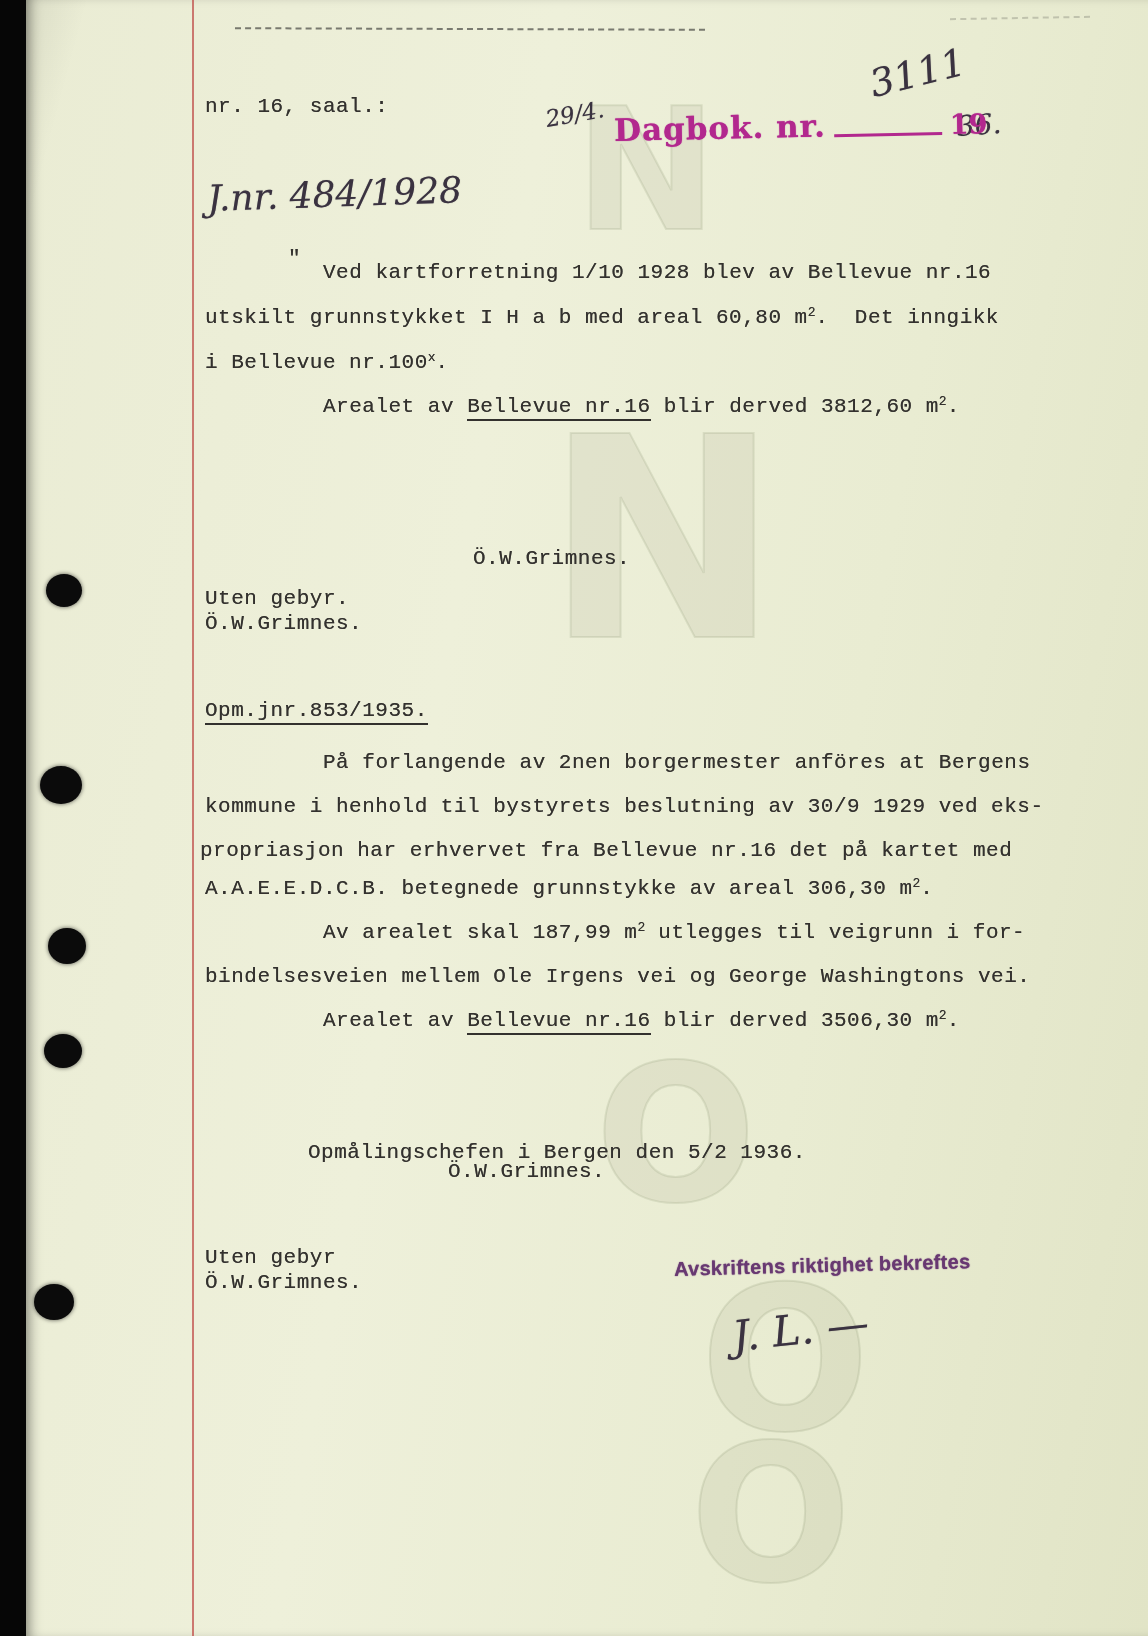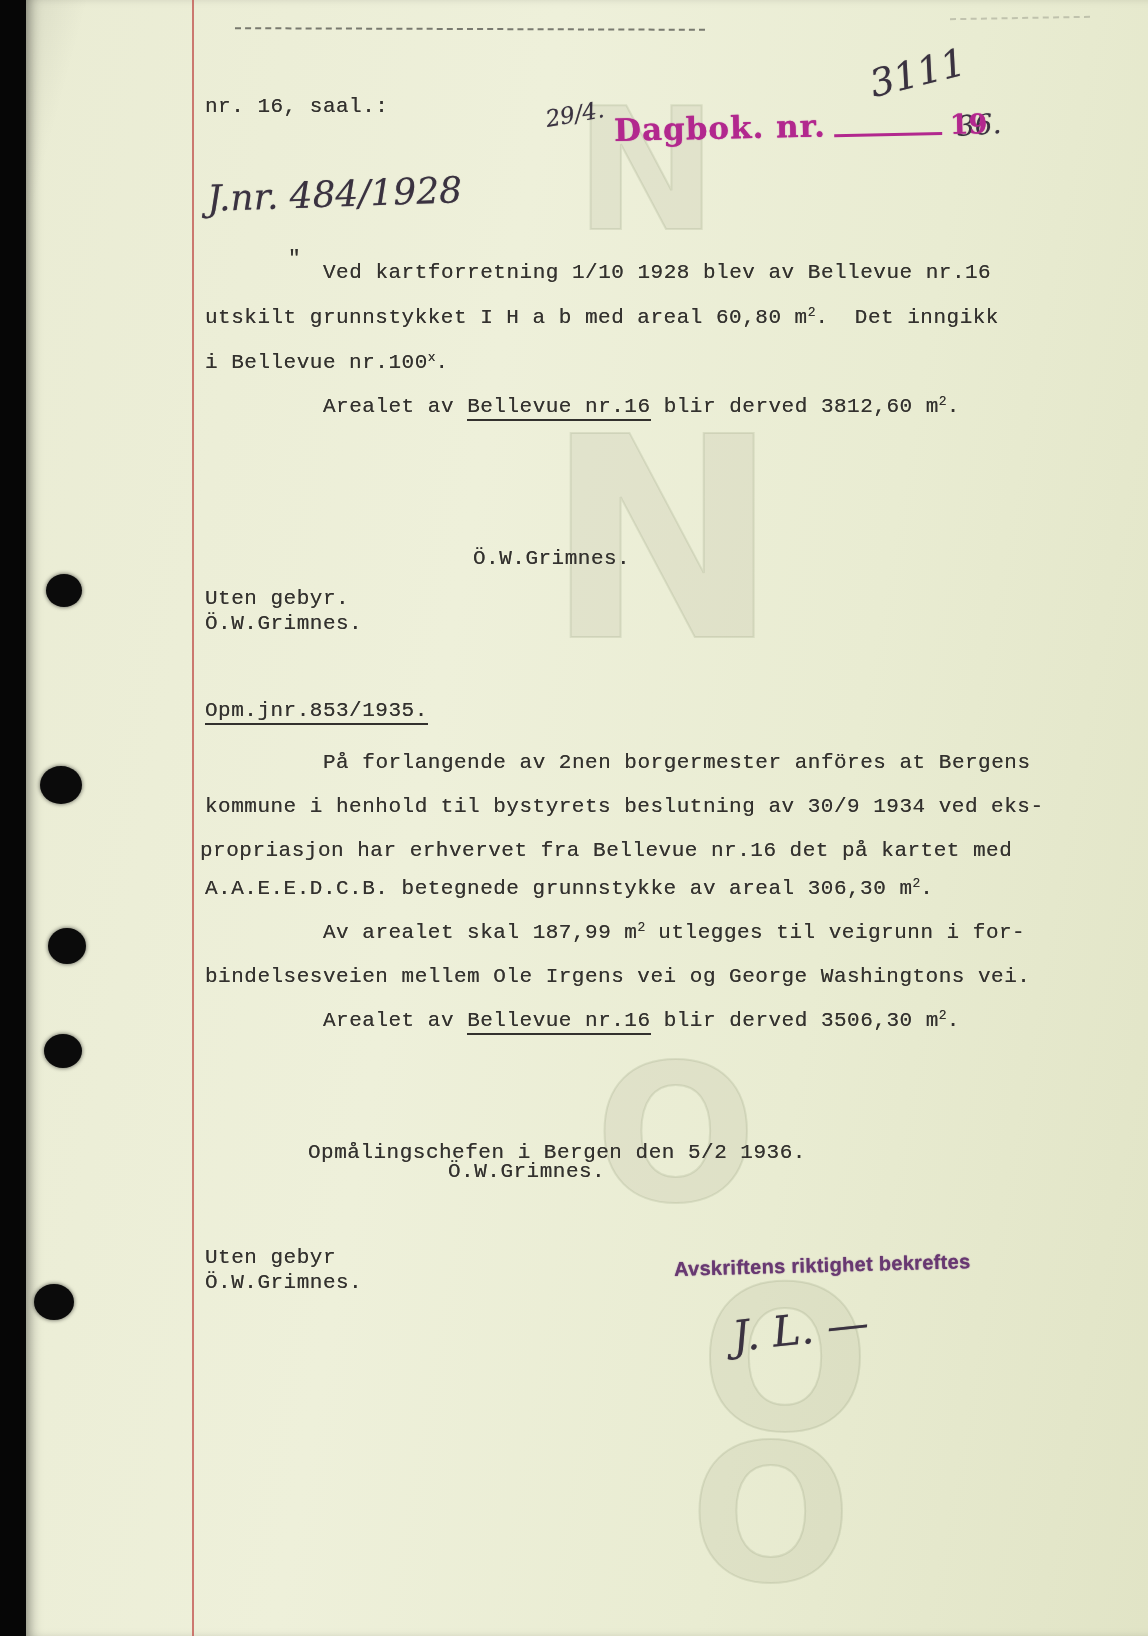--- a/index.html
+++ b/index.html
@@ -124,21 +124,21 @@
         <div class="typed-line" style="left: 288px; top: 246px;"><span>"</span></div>
         <div class="typed-line" style="left: 323px; top: 260px;"><span>Ved kartforretning 1/10 1928 blev av Bellevue nr.16</span></div>
         <div class="typed-line" style="left: 205px; top: 305px;"><span>utskilt grunnstykket I H a b med areal 60,80 m</span><span class="sup">2</span><span>.  Det inngikk</span></div>
         <div class="typed-line" style="left: 205px; top: 350px;"><span>i Bellevue nr.100</span><span class="sup">x</span><span>.</span></div>
         <div class="typed-line" style="left: 323px; top: 394px;"><span>Arealet av </span><span class="u">Bellevue nr.16</span><span> blir derved 3812,60 m</span><span class="sup">2</span><span>.</span></div>
         <div class="typed-line" style="left: 473px; top: 546px;"><span>Ö.W.Grimnes.</span></div>
         <div class="typed-line" style="left: 205px; top: 586px;"><span>Uten gebyr.</span></div>
         <div class="typed-line" style="left: 205px; top: 611px;"><span>Ö.W.Grimnes.</span></div>
         <div class="typed-line" style="left: 205px; top: 698px;"><span class="u">Opm.jnr.853/1935.</span></div>
         <div class="typed-line" style="left: 323px; top: 750px;"><span>På forlangende av 2nen borgermester anföres at Bergens</span></div>
-        <div class="typed-line" style="left: 205px; top: 794px;"><span>kommune i henhold til bystyrets beslutning av 30/9 1934 ved eks-</span></div>
+        <div class="typed-line" style="left: 205px; top: 794px;"><span>kommune i henhold til bystyrets beslutning av 30/9 1929 ved eks-</span></div>
         <div class="typed-line" style="left: 200px; top: 838px;"><span>propriasjon har erhvervet fra Bellevue nr.16 det på kartet med</span></div>
         <div class="typed-line" style="left: 205px; top: 876px;"><span>A.A.E.E.D.C.B. betegnede grunnstykke av areal 306,30 m</span><span class="sup">2</span><span>.</span></div>
         <div class="typed-line" style="left: 323px; top: 920px;"><span>Av arealet skal 187,99 m</span><span class="sup">2</span><span> utlegges til veigrunn i for-</span></div>
         <div class="typed-line" style="left: 205px; top: 964px; text-align: center;"><span>bindelsesveien mellem Ole Irgens vei og George Washingtons vei.</span></div>
         <div class="typed-line" style="left: 323px; top: 1008px;"><span>Arealet av </span><span class="u">Bellevue nr.16</span><span> blir derved 3506,30 m</span><span class="sup">2</span><span>.</span></div>
         <div class="typed-line" style="left: 308px; top: 1140px;"><span>Opmålingschefen i Bergen den 5/2 1936.</span></div>
         <div class="typed-line" style="left: 448px; top: 1159px;"><span>Ö.W.Grimnes.</span></div>
         <div class="typed-line" style="left: 205px; top: 1245px;"><span>Uten gebyr</span></div>
         <div class="typed-line" style="left: 205px; top: 1270px;"><span>Ö.W.Grimnes.</span></div>
       </div>

